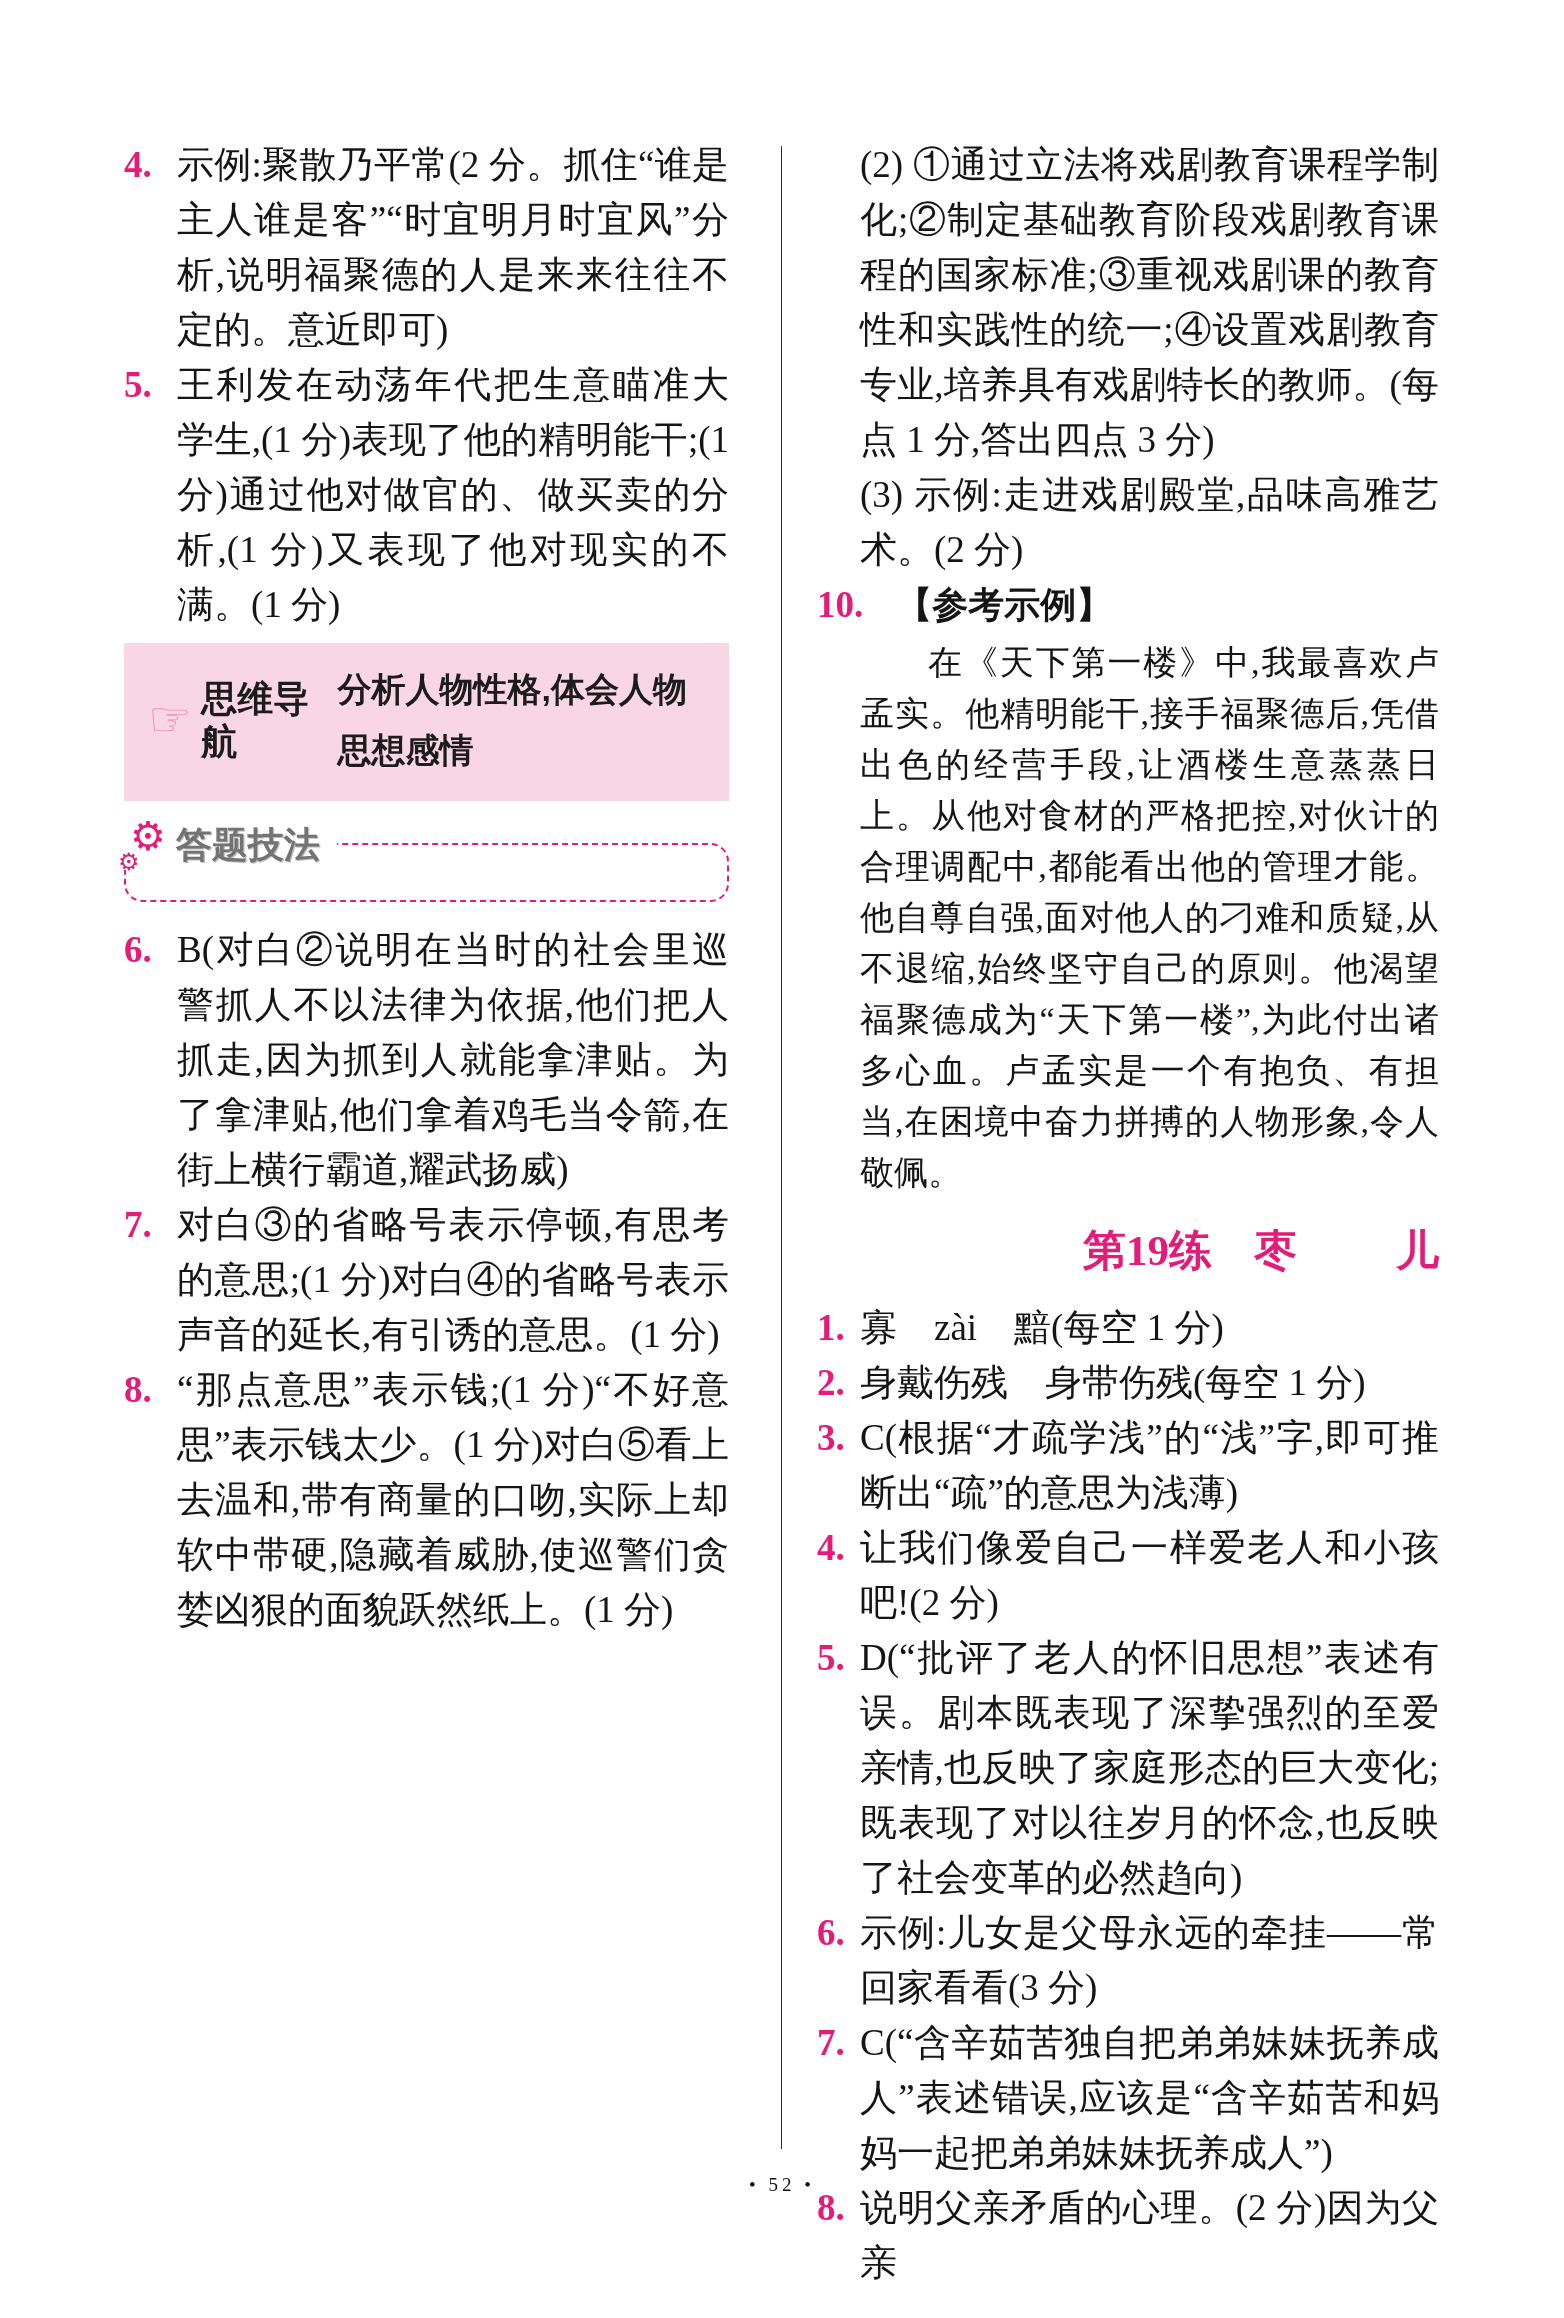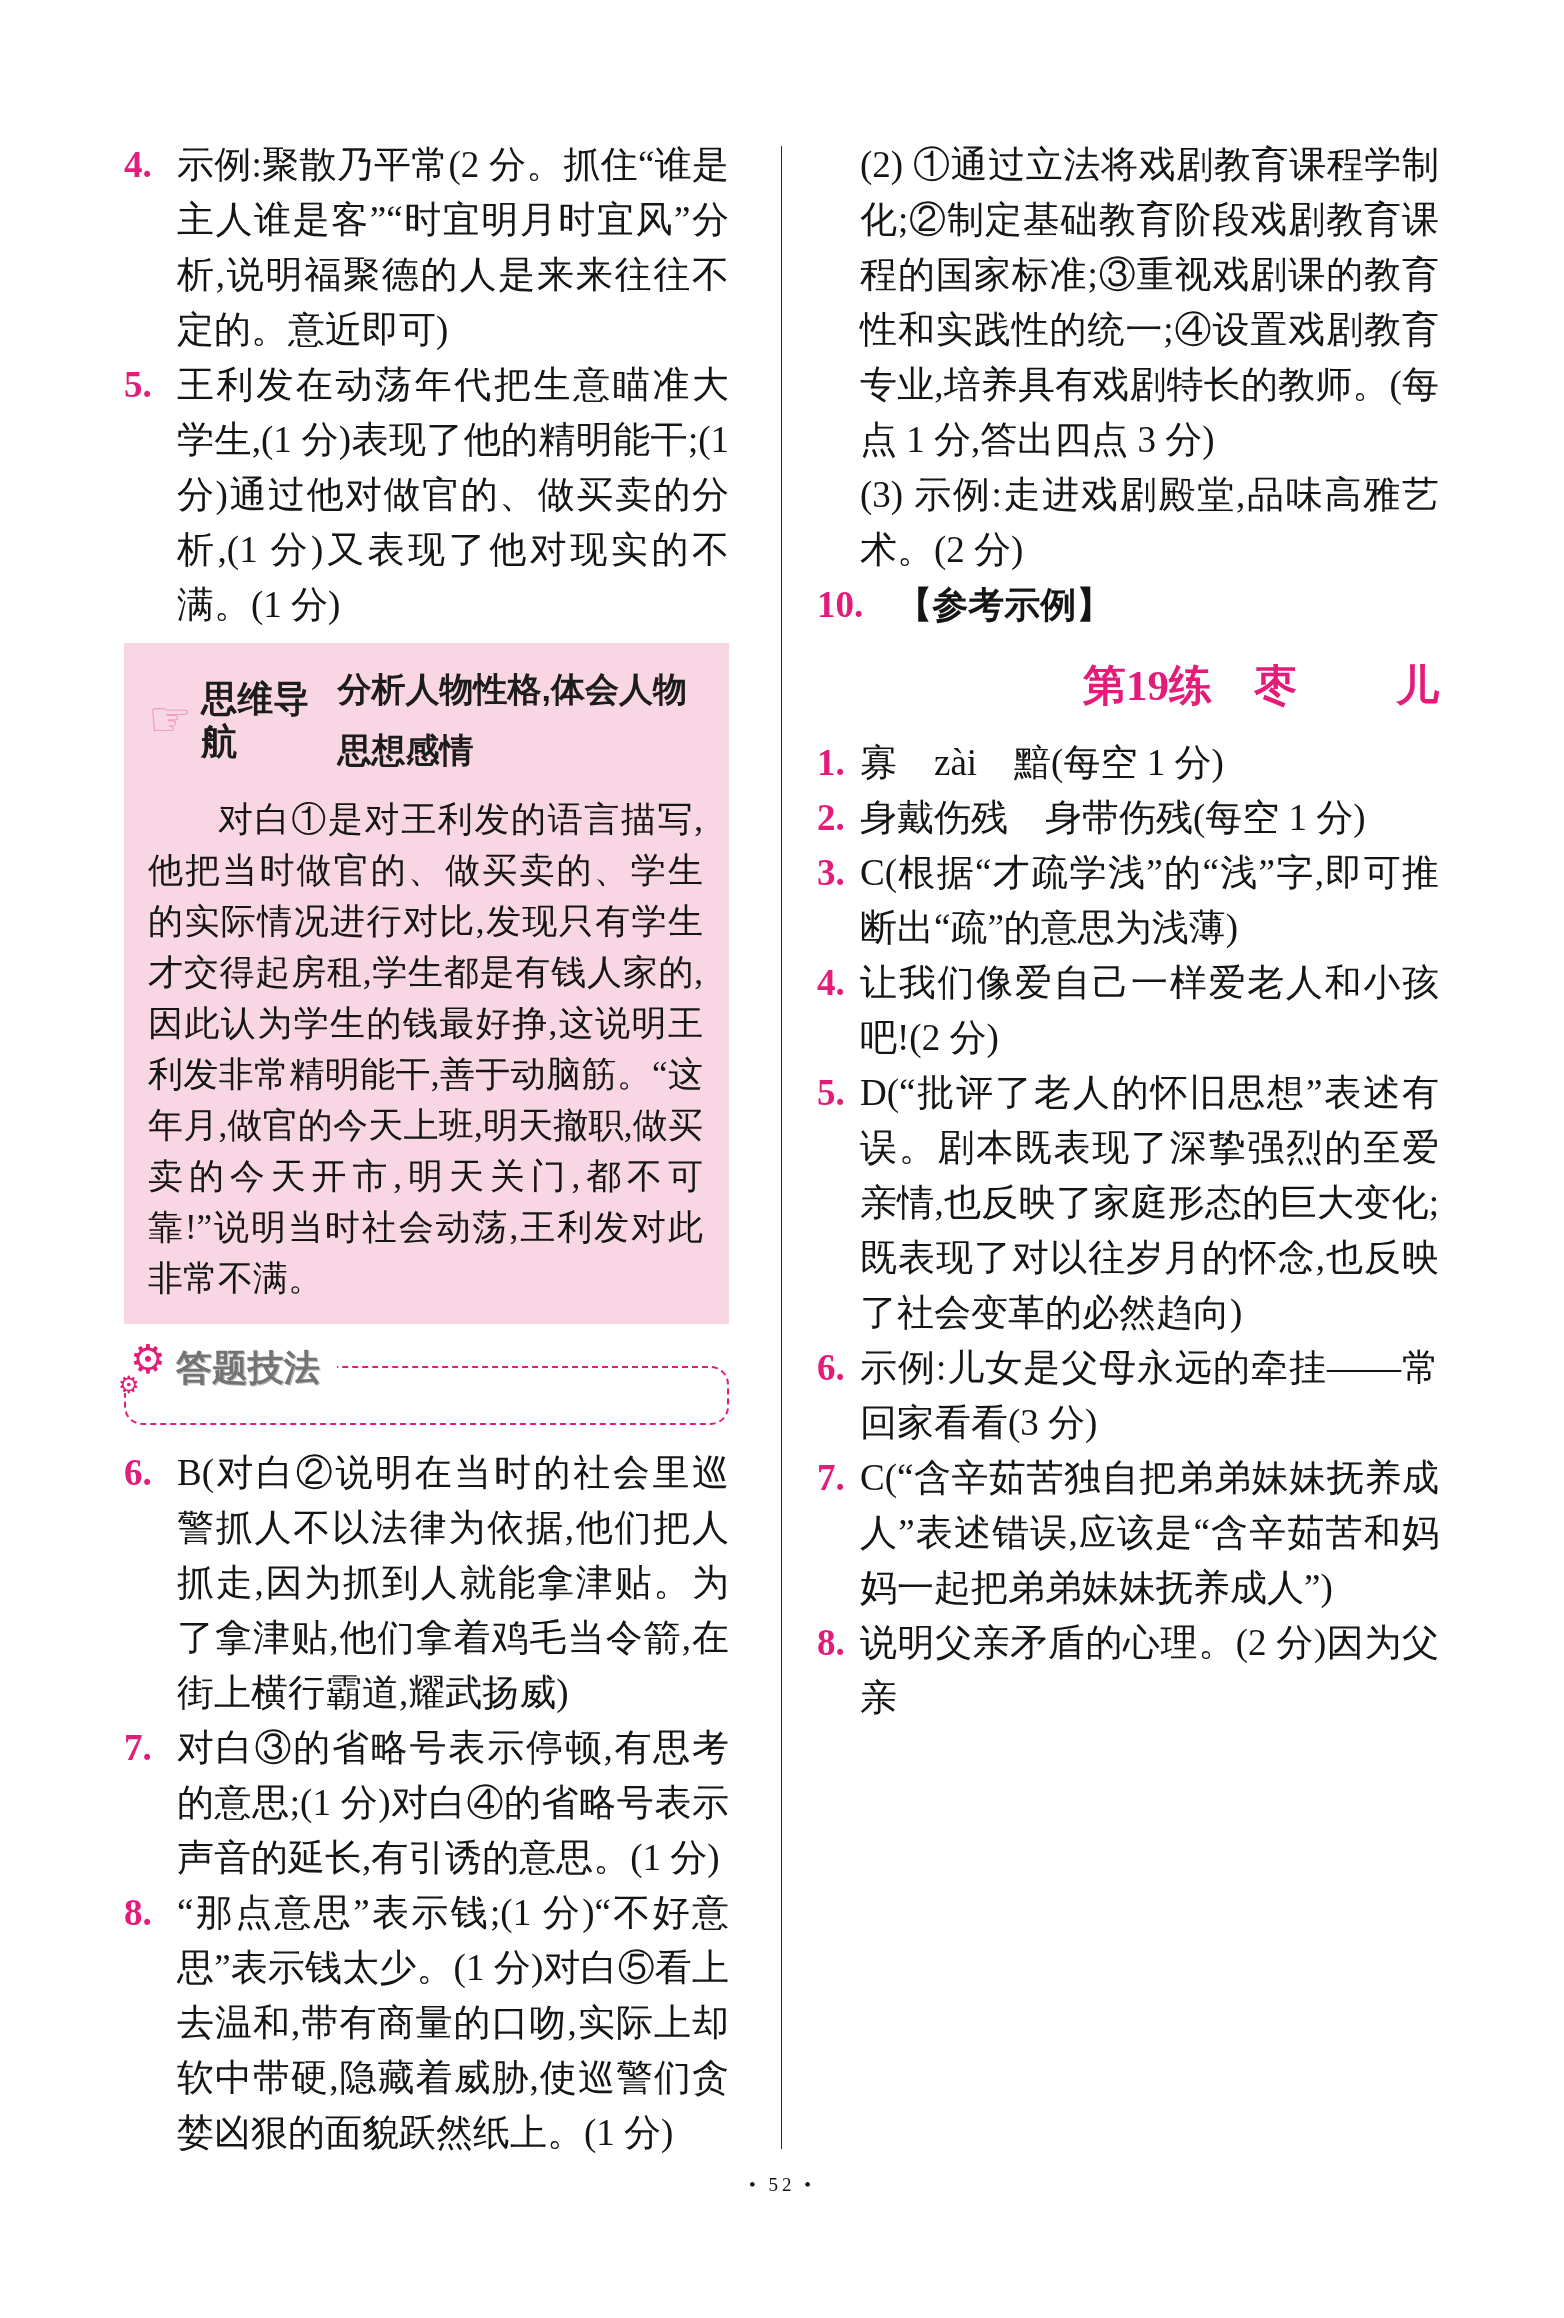--- a/index.html
+++ b/index.html
@@ -127,21 +127,20 @@
       <span class="num">5.</span>
       <div class="body">王利发在动荡年代把生意瞄准大学生,(1 分)表现了他的精明能干;(1 分)通过他对做官的、做买卖的分析,(1 分)又表现了他对现实的不满。(1 分)</div>
     </div>
 
     <div class="think-box">
       <div class="think-head">
         <span class="hand-icon">☞</span>
         <span class="think-title">思维导航</span>
         <span class="think-subtitle">分析人物性格,体会人物思想感情</span>
       </div>
-      <div class="think-body">对白①是对王利发的语言描写,他把当时做官的、做买卖的、学生的实际情况进行对比,发现只有学生才交得起房租,学生都是有钱人家的,因此认为学生的钱最好挣,这说明王利发非常精明能干,善于动脑筋。“这年月,做官的今天上班,明天撤职,做买卖的今天开市,明天关门,都不可靠!”说明当时社会动荡,王利发对此非常不满。</div>
     </div>
 
     <div class="tech-box">
       <div class="tech-head">
         <span class="gear-icon">
           <span class="g1">⚙</span>
           <span class="g2">⚙</span>
         </span>
         <span class="tech-title">答题技法</span>
       </div>
@@ -170,20 +169,21 @@
 
     <div class="plain-par">(2) ①通过立法将戏剧教育课程学制化;②制定基础教育阶段戏剧教育课程的国家标准;③重视戏剧课的教育性和实践性的统一;④设置戏剧教育专业,培养具有戏剧特长的教师。(每点 1 分,答出四点 3 分)</div>
     <div class="plain-par">(3) 示例:走进戏剧殿堂,品味高雅艺术。(2 分)</div>
 
     <div class="item">
       <span class="num">10.</span>
       <div class="body">
         <span class="ref-label">【参考示例】</span>
       </div>
     </div>
+    <div class="kai-par">在《天下第一楼》中,我最喜欢卢孟实。他精明能干,接手福聚德后,凭借出色的经营手段,让酒楼生意蒸蒸日上。从他对食材的严格把控,对伙计的合理调配中,都能看出他的管理才能。他自尊自强,面对他人的刁难和质疑,从不退缩,始终坚守自己的原则。他渴望福聚德成为“天下第一楼”,为此付出诸多心血。卢孟实是一个有抱负、有担当,在困境中奋力拼搏的人物形象,令人敬佩。</div>
 
     <div class="section-title">
       <span>第19练</span>
       <span class="w1">枣</span>
       <span class="w2">儿</span>
     </div>
 
     <div class="item">
       <span class="num">1.</span>
       <div class="body">寡　zài　黯(每空 1 分)</div>

